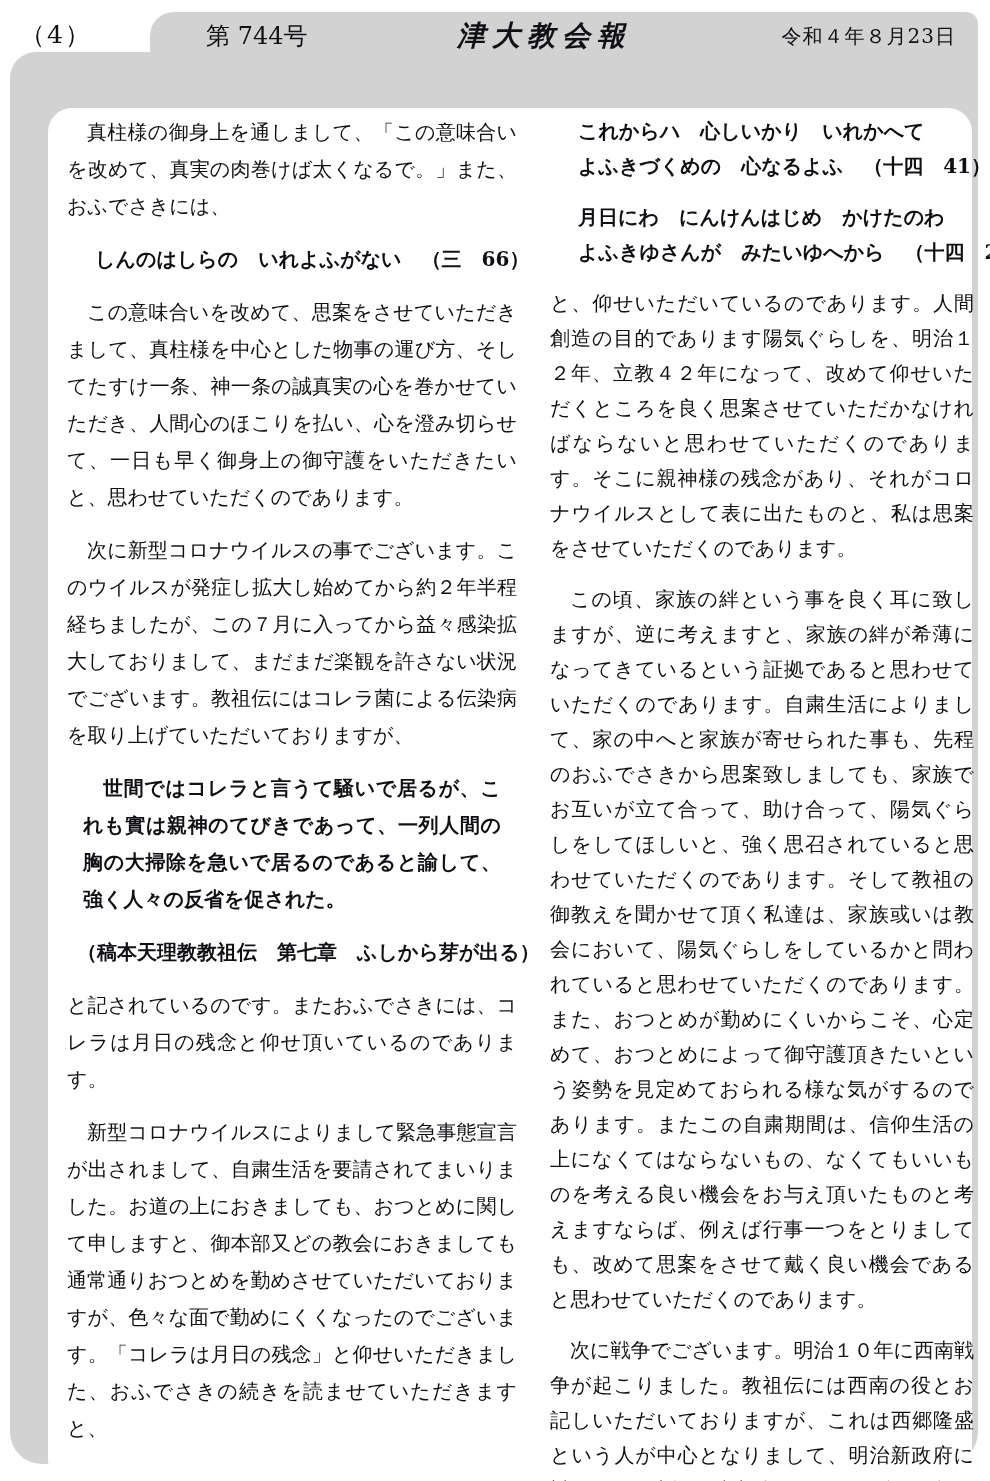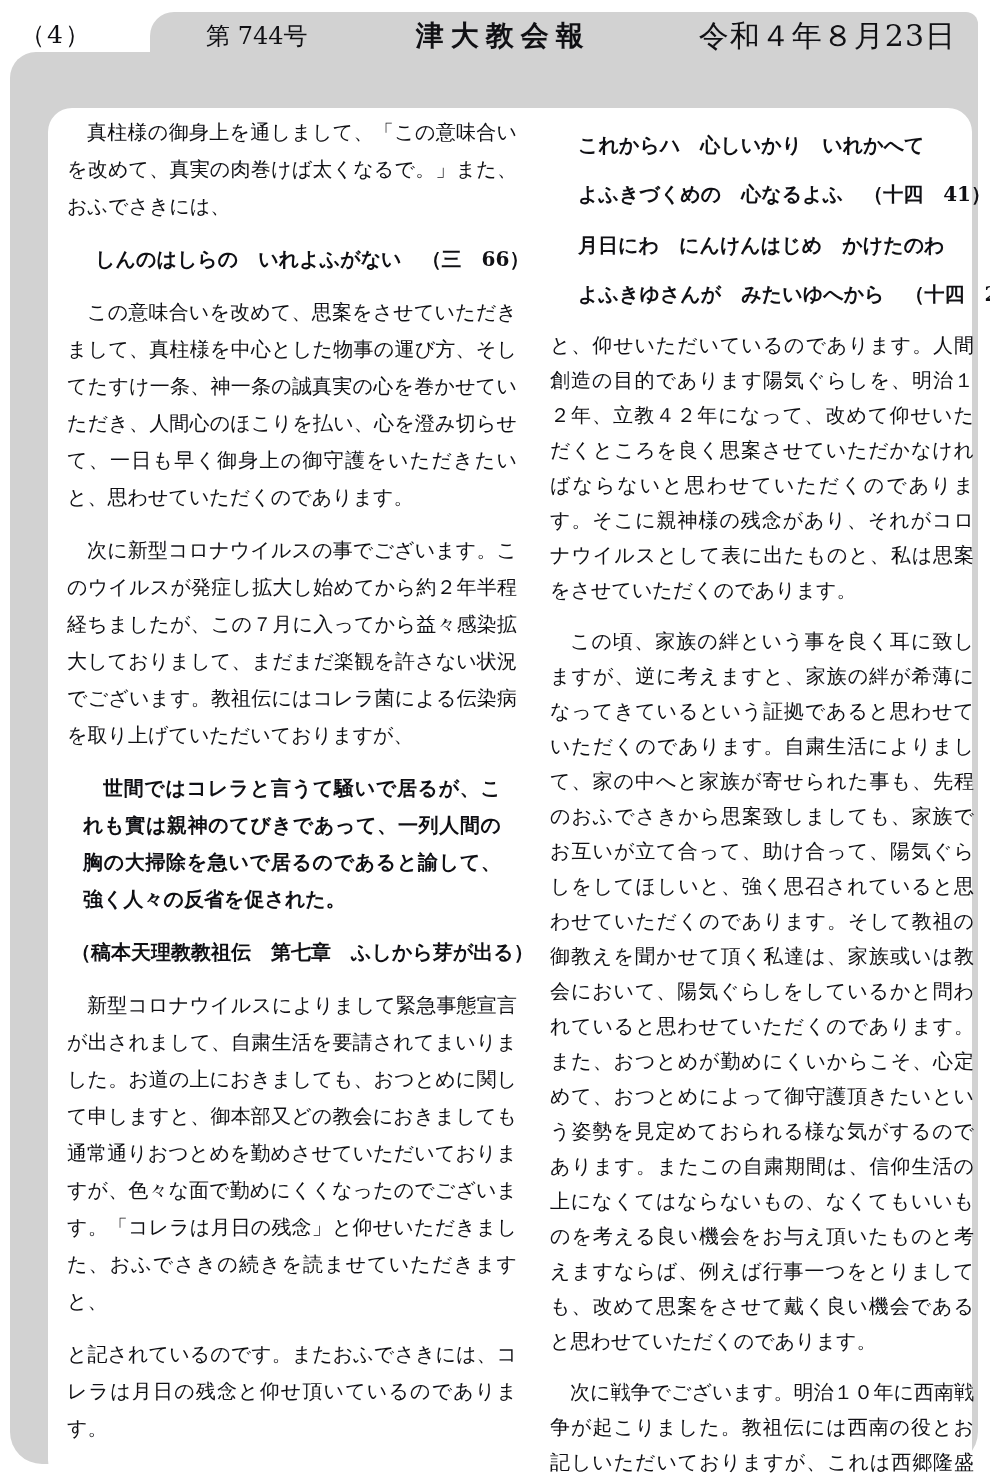--- a/index.html
+++ b/index.html
@@ -22,37 +22,37 @@
   .content-panel{
     position:absolute;left:38px;top:56px;width:924px;height:1376px;
     background:#ffffff;border-radius:24px;
   }
   
   .page-marker{
     position:absolute;left:20px;top:18px;font-size:25px;letter-spacing:2px;
   }
   .issue-no{font-size:24px;margin-left:56px;white-space:nowrap;}
   .journal-title-jp{
-    flex:1;text-align:center;font-size:28px;font-weight:bold;letter-spacing:7px;white-space:nowrap;
+    flex:1;text-align:center;font-size:28px;font-weight:bold;letter-spacing:7px;white-space:nowrap;font-style:italic;
   }
-  .issue-date{font-size:30px;margin-right:22px;white-space:nowrap;letter-spacing:1px;}
+  .issue-date{font-size:20px;margin-right:22px;white-space:nowrap;letter-spacing:1px;}
   
   .col{
     position:absolute;top:6px;text-align:justify;
   }
   .col-left{left:19px;width:450px;font-size:20px;line-height:37px;}
   .col-right{left:502px;width:424px;font-size:20px;line-height:35px;}
   .para{margin:16px 0;text-indent:1em;}
   .para.no-indent{text-indent:0;}
   .para:first-child,.poem:first-child{margin-top:0;}
   .poem{margin:16px 0;font-weight:bold;padding-left:28px;}
-  .poem-line{white-space:nowrap;margin-top:14px;}
+  .poem-line{white-space:nowrap;}
   .quote{margin:16px 0;font-weight:bold;}
   .quote-text{margin:16px;text-indent:1em;}
-  .quote-attribution{margin:4px;text-indent:0;white-space:nowrap;}
+  .quote-attribution{margin:10px;text-indent:0;white-space:nowrap;}
 </style>
 </head>
 <body>
 
 <div class="page-marker">（4）</div>
 
 <div class="header-band">
   <span class="issue-no">第 744号</span>
   <span class="journal-title-jp">津大教会報</span>
   <span class="issue-date">令和４年８月23日</span>
@@ -64,22 +64,22 @@
         <p class="para">真柱様の御身上を通しまして、「この意味合いを改めて、真実の肉巻けば太くなるで。」また、おふでさきには、</p>
         <div class="poem">
           <div class="poem-line">しんのはしらの　いれよふがない　（三　66）</div>
         </div>
         <p class="para">この意味合いを改めて、思案をさせていただきまして、真柱様を中心とした物事の運び方、そしてたすけ一条、神一条の誠真実の心を巻かせていただき、人間心のほこりを払い、心を澄み切らせて、一日も早く御身上の御守護をいただきたいと、思わせていただくのであります。</p>
         <p class="para">次に新型コロナウイルスの事でございます。このウイルスが発症し拡大し始めてから約２年半程経ちましたが、この７月に入ってから益々感染拡大しておりまして、まだまだ楽観を許さない状況でございます。教祖伝にはコレラ菌による伝染病を取り上げていただいておりますが、</p>
         <div class="quote">
           <p class="quote-text">世間ではコレラと言うて騒いで居るが、これも實は親神のてびきであって、一列人間の胸の大掃除を急いで居るのであると諭して、強く人々の反省を促された。</p>
           <p class="quote-attribution">（稿本天理教教祖伝　第七章　ふしから芽が出る）</p>
         </div>
+        <p class="para no-indent">と記されているのです。またおふでさきには、コレラは月日の残念と仰せ頂いているのであります。</p>
         <p class="para">新型コロナウイルスによりまして緊急事態宣言が出されまして、自粛生活を要請されてまいりました。お道の上におきましても、おつとめに関して申しますと、御本部又どの教会におきましても通常通りおつとめを勤めさせていただいておりますが、色々な面で勤めにくくなったのでございます。「コレラは月日の残念」と仰せいただきました、おふでさきの続きを読ませていただきますと、</p>
-        <p class="para no-indent">と記されているのです。またおふでさきには、コレラは月日の残念と仰せ頂いているのであります。</p>
       </div>
     <div class="col col-right">
         <div class="poem">
           <div class="poem-line">これからハ　心しいかり　いれかへて</div>
           <div class="poem-line">よふきづくめの　心なるよふ　（十四　41）</div>
         </div>
         <div class="poem">
           <div class="poem-line">月日にわ　にんけんはじめ　かけたのわ</div>
           <div class="poem-line">よふきゆさんが　みたいゆへから　（十四　25）</div>
         </div>

